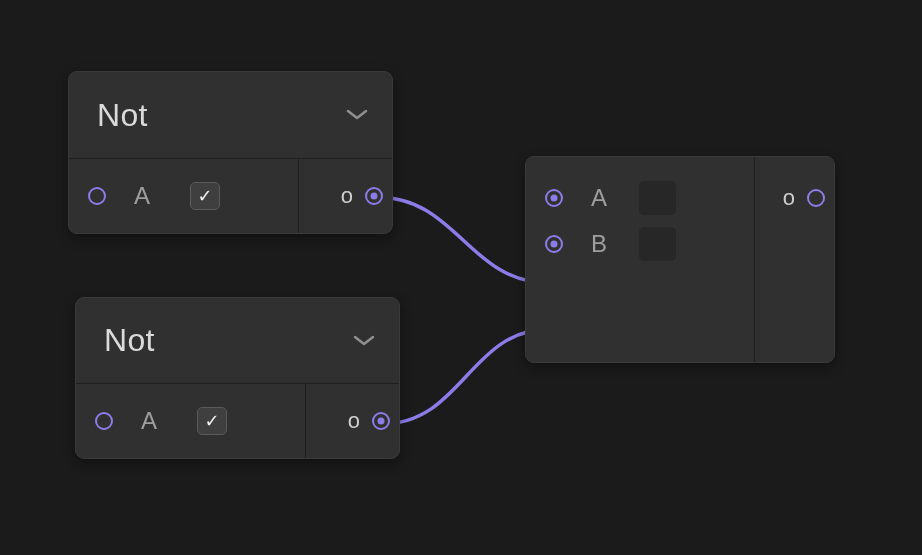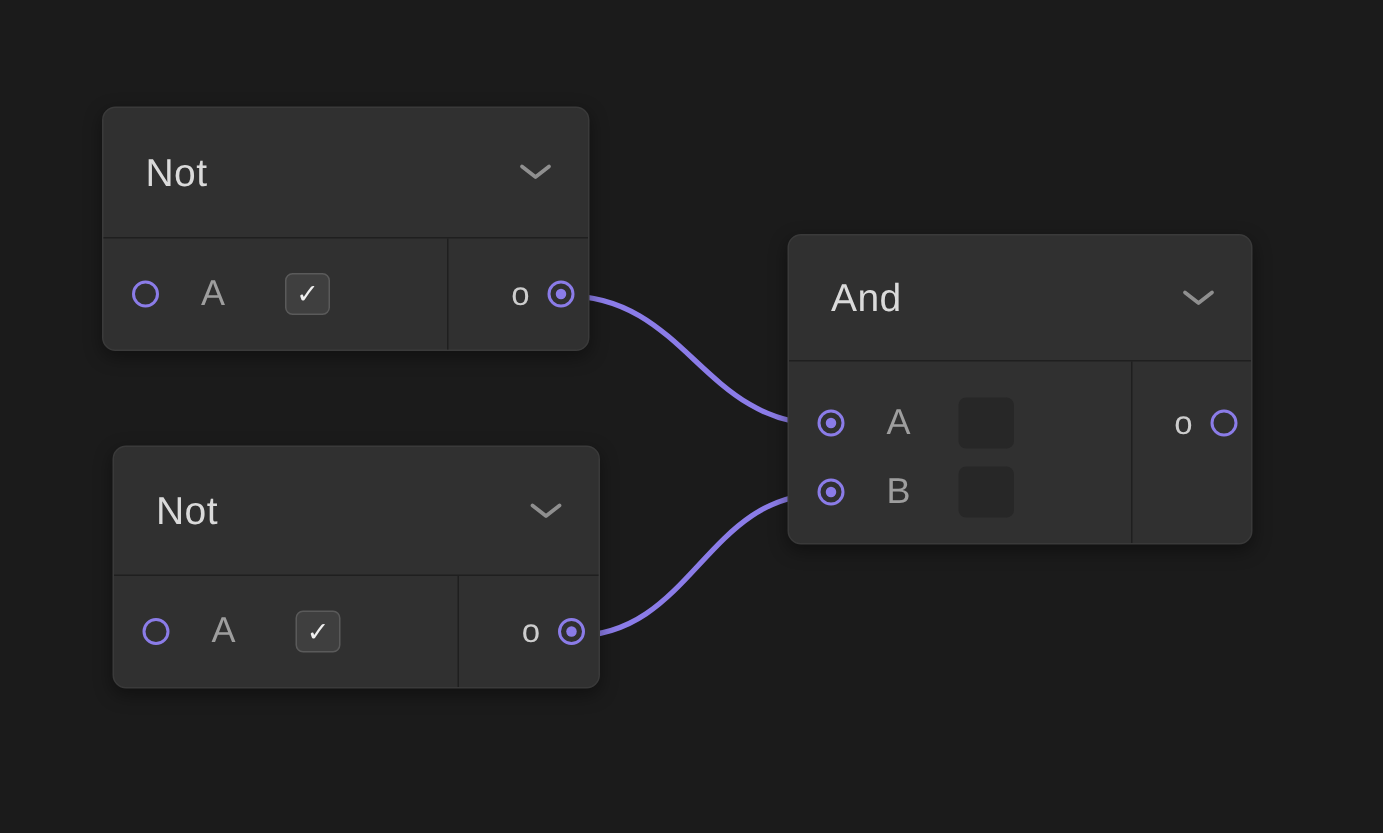--- a/index.html
+++ b/index.html
@@ -13,21 +13,21 @@
   *{box-sizing:border-box;margin:0;padding:0;font-family:"Liberation Sans","DejaVu Sans",sans-serif;}
   html,body{width:922px;height:555px;background:var(--bg);overflow:hidden;}
   .canvas{position:relative;width:922px;height:555px;background:var(--bg);}
   .wires{position:absolute;inset:0;pointer-events:none;z-index:1;}
   .node{position:absolute;background:var(--node);border:1px solid #3a3a3a;border-radius:9px;
         box-shadow:0 4px 12px rgba(0,0,0,.4);display:flex;flex-direction:column;z-index:2;}
   .node-header{display:flex;align-items:center;justify-content:space-between;
                border-bottom:1px solid var(--divider);padding:0 24px 0 28px;flex:none;}
   .node.not .node-header{height:87px;}
   .node.and .node-header{height:84px;}
-  .node-title{font-size:26px;color:var(--title);letter-spacing:.3px;}
+  .node-title{font-size:32px;color:var(--title);letter-spacing:.3px;}
   .chevron{display:flex;align-items:center;cursor:pointer;}
   .chevron svg{display:block;}
   .node-body{flex:1;display:flex;}
   .body-left{flex:1;display:flex;flex-direction:column;justify-content:center;
              border-right:1px solid var(--divider);}
   .node.and .body-left{justify-content:flex-start;padding-top:18px;}
   .row{display:flex;align-items:center;height:46px;padding-left:19px;}
   .port{width:18px;height:18px;border:2.5px solid var(--accent);border-radius:50%;
         position:relative;flex:none;background:transparent;}
   .port.connected::after{content:"";position:absolute;left:50%;top:50%;width:7px;height:7px;
@@ -99,28 +99,20 @@
         </div>
       </div>
       <div class="body-right">
         <span class="out-label">o</span>
         <span class="port connected"></span>
       </div>
     </div>
   </div>
 
   <div class="node and" style="left:525px;top:156px;width:310px;height:207px;">
-    <div class="node-header">
-      <span class="node-title">And</span>
-      <span class="chevron">
-        <svg width="22" height="12" viewBox="0 0 22 12">
-            <polyline points="2,2 11,9 20,2" fill="none" stroke="#8f8f8f" stroke-width="2.5" stroke-linecap="round" stroke-linejoin="round"></polyline>
-          </svg>
-      </span>
-    </div>
     <div class="node-body">
       <div class="body-left">
         <div class="row">
           <span class="port connected"></span>
           <span class="row-label">A</span>
           <span class="value-box"></span>
         </div>
         <div class="row">
           <span class="port connected"></span>
           <span class="row-label">B</span>

